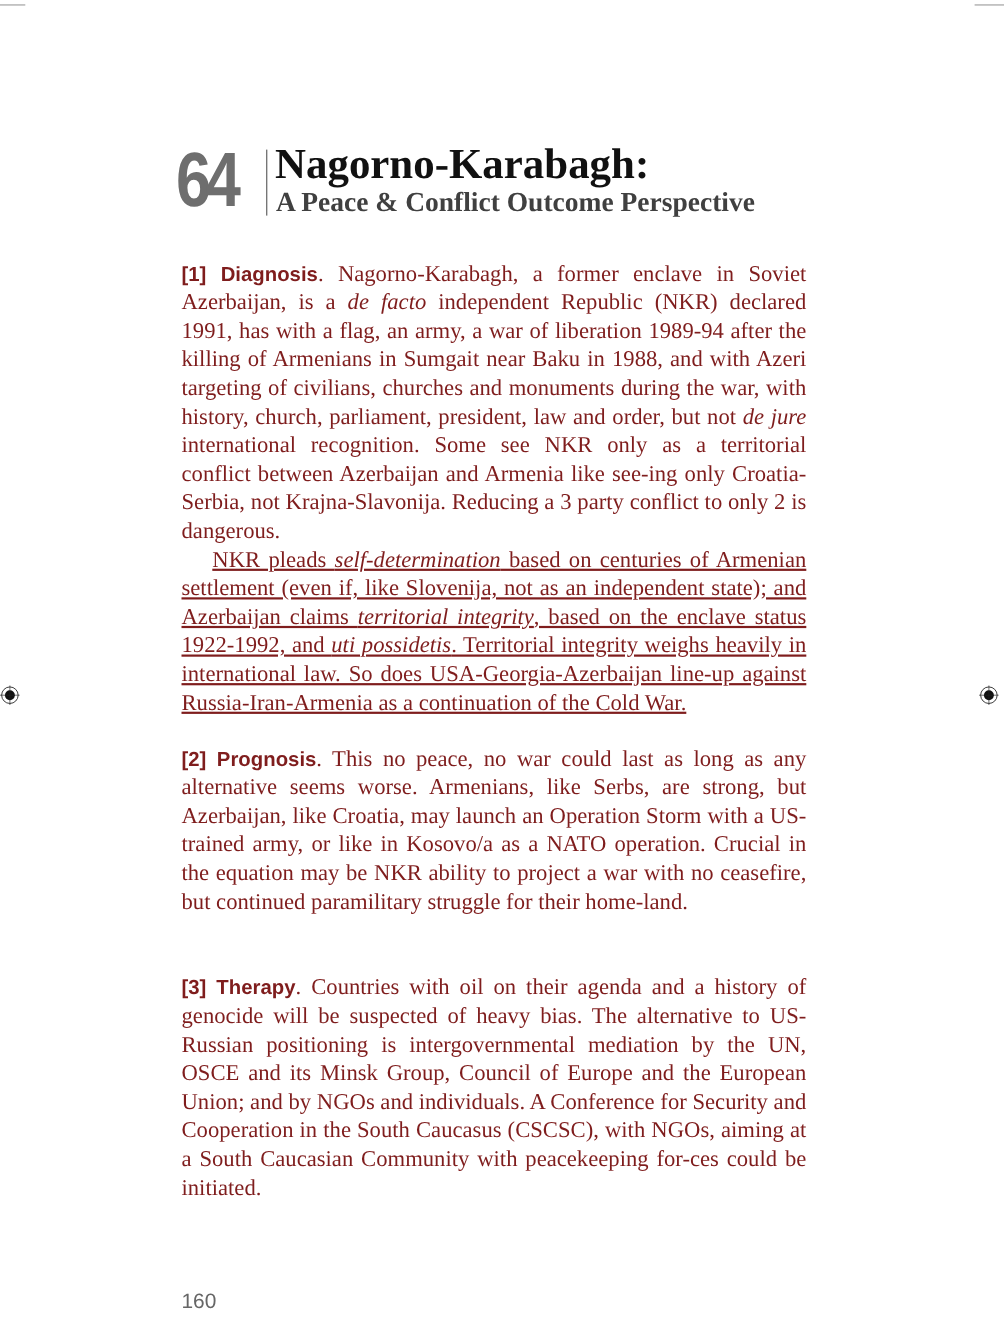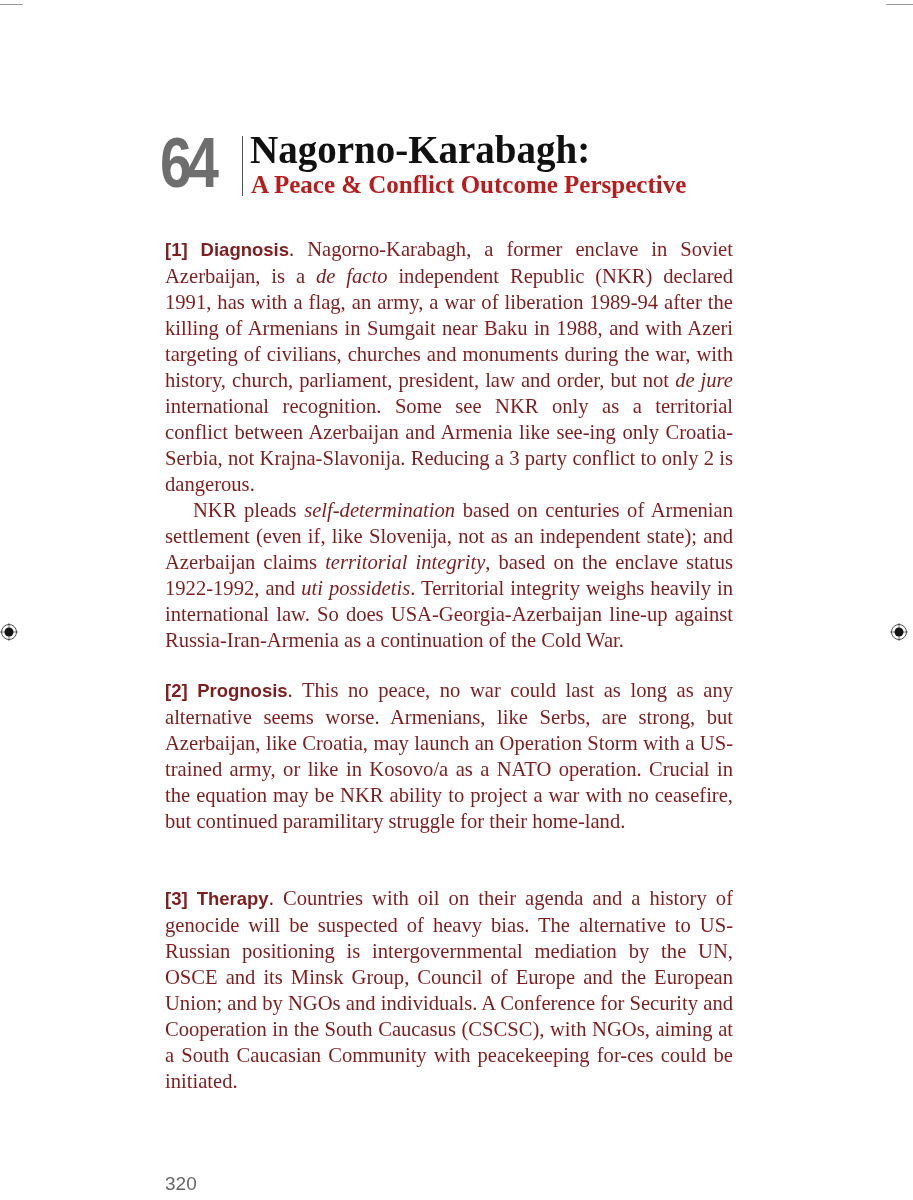--- a/index.html
+++ b/index.html
@@ -21,31 +21,31 @@
   }
   .chapter-rule { position: absolute; left: 82px; top: 8px; width: 1px; height: 60px; background: #555; }
   .chapter-title {
     position: absolute; left: 90px; top: 3px; white-space: nowrap;
     font-family: "Liberation Serif", "DejaVu Serif", serif;
     font-weight: bold; font-size: 39px; line-height: 38px; color: #111;
   }
   .chapter-subtitle {
     position: absolute; left: 91px; top: 42px; white-space: nowrap;
     font-family: "Liberation Serif", "DejaVu Serif", serif;
-    font-weight: bold; font-size: 25px; line-height: 30px; color: #b91c1c;
+    font-weight: bold; font-size: 25px; line-height: 30px; color: #404040;
   }
 
   .body-text {
     position: absolute; left: 165px; width: 568px;
     font-family: "Liberation Serif", "DejaVu Serif", serif;
     font-size: 20.6px; line-height: 26px; color: #7f1d1d;
     text-align: justify; hyphens: manual;
   }
   .body-text p { margin: 0; }
-  .body-text p.indent { text-indent: 28px; }
+  .body-text p.indent { text-indent: 28px; text-decoration: underline; }
   .head {
     font-family: "Liberation Sans", "DejaVu Sans", sans-serif;
     font-weight: bold; font-size: 18.5px;
   }
   .s1 { top: 236px; }
   .s2 { top: 677px; }
   .s3 { top: 885px; }
 
   .page-number {
     position: absolute; left: 165px; top: 1173px;
@@ -85,13 +85,13 @@
 </div>
 
 <div class="body-text s2">
   <p><span class="head">[2] Prognosis</span>.  This no peace, no war could last as long as any alternative seems worse. Armenians, like Serbs, are strong, but Azerbaijan, like Croatia, may launch an Operation Storm with a US-trained army, or like in Kosovo/a as a NATO operation. Crucial in the equation may be NKR ability to project a war with no ceasefire, but continued paramilitary struggle for their home-land.</p>
 </div>
 
 <div class="body-text s3">
   <p><span class="head">[3] Therapy</span>.  Countries with oil on their agenda and a history of genocide will be suspected of heavy bias. The alternative to US-Russian positioning is intergovernmental mediation by the UN, OSCE and its Minsk Group, Council of Europe and the European Union; and by NGOs and individuals.  A Conference for Security and Cooperation in the South Caucasus (CSCSC), with NGOs, aiming at a South Caucasian Community with peacekeeping for-ces could be initiated.</p>
 </div>
 
-<div class="page-number">320</div>
+<div class="page-number">160</div>
 
 </body></html>

